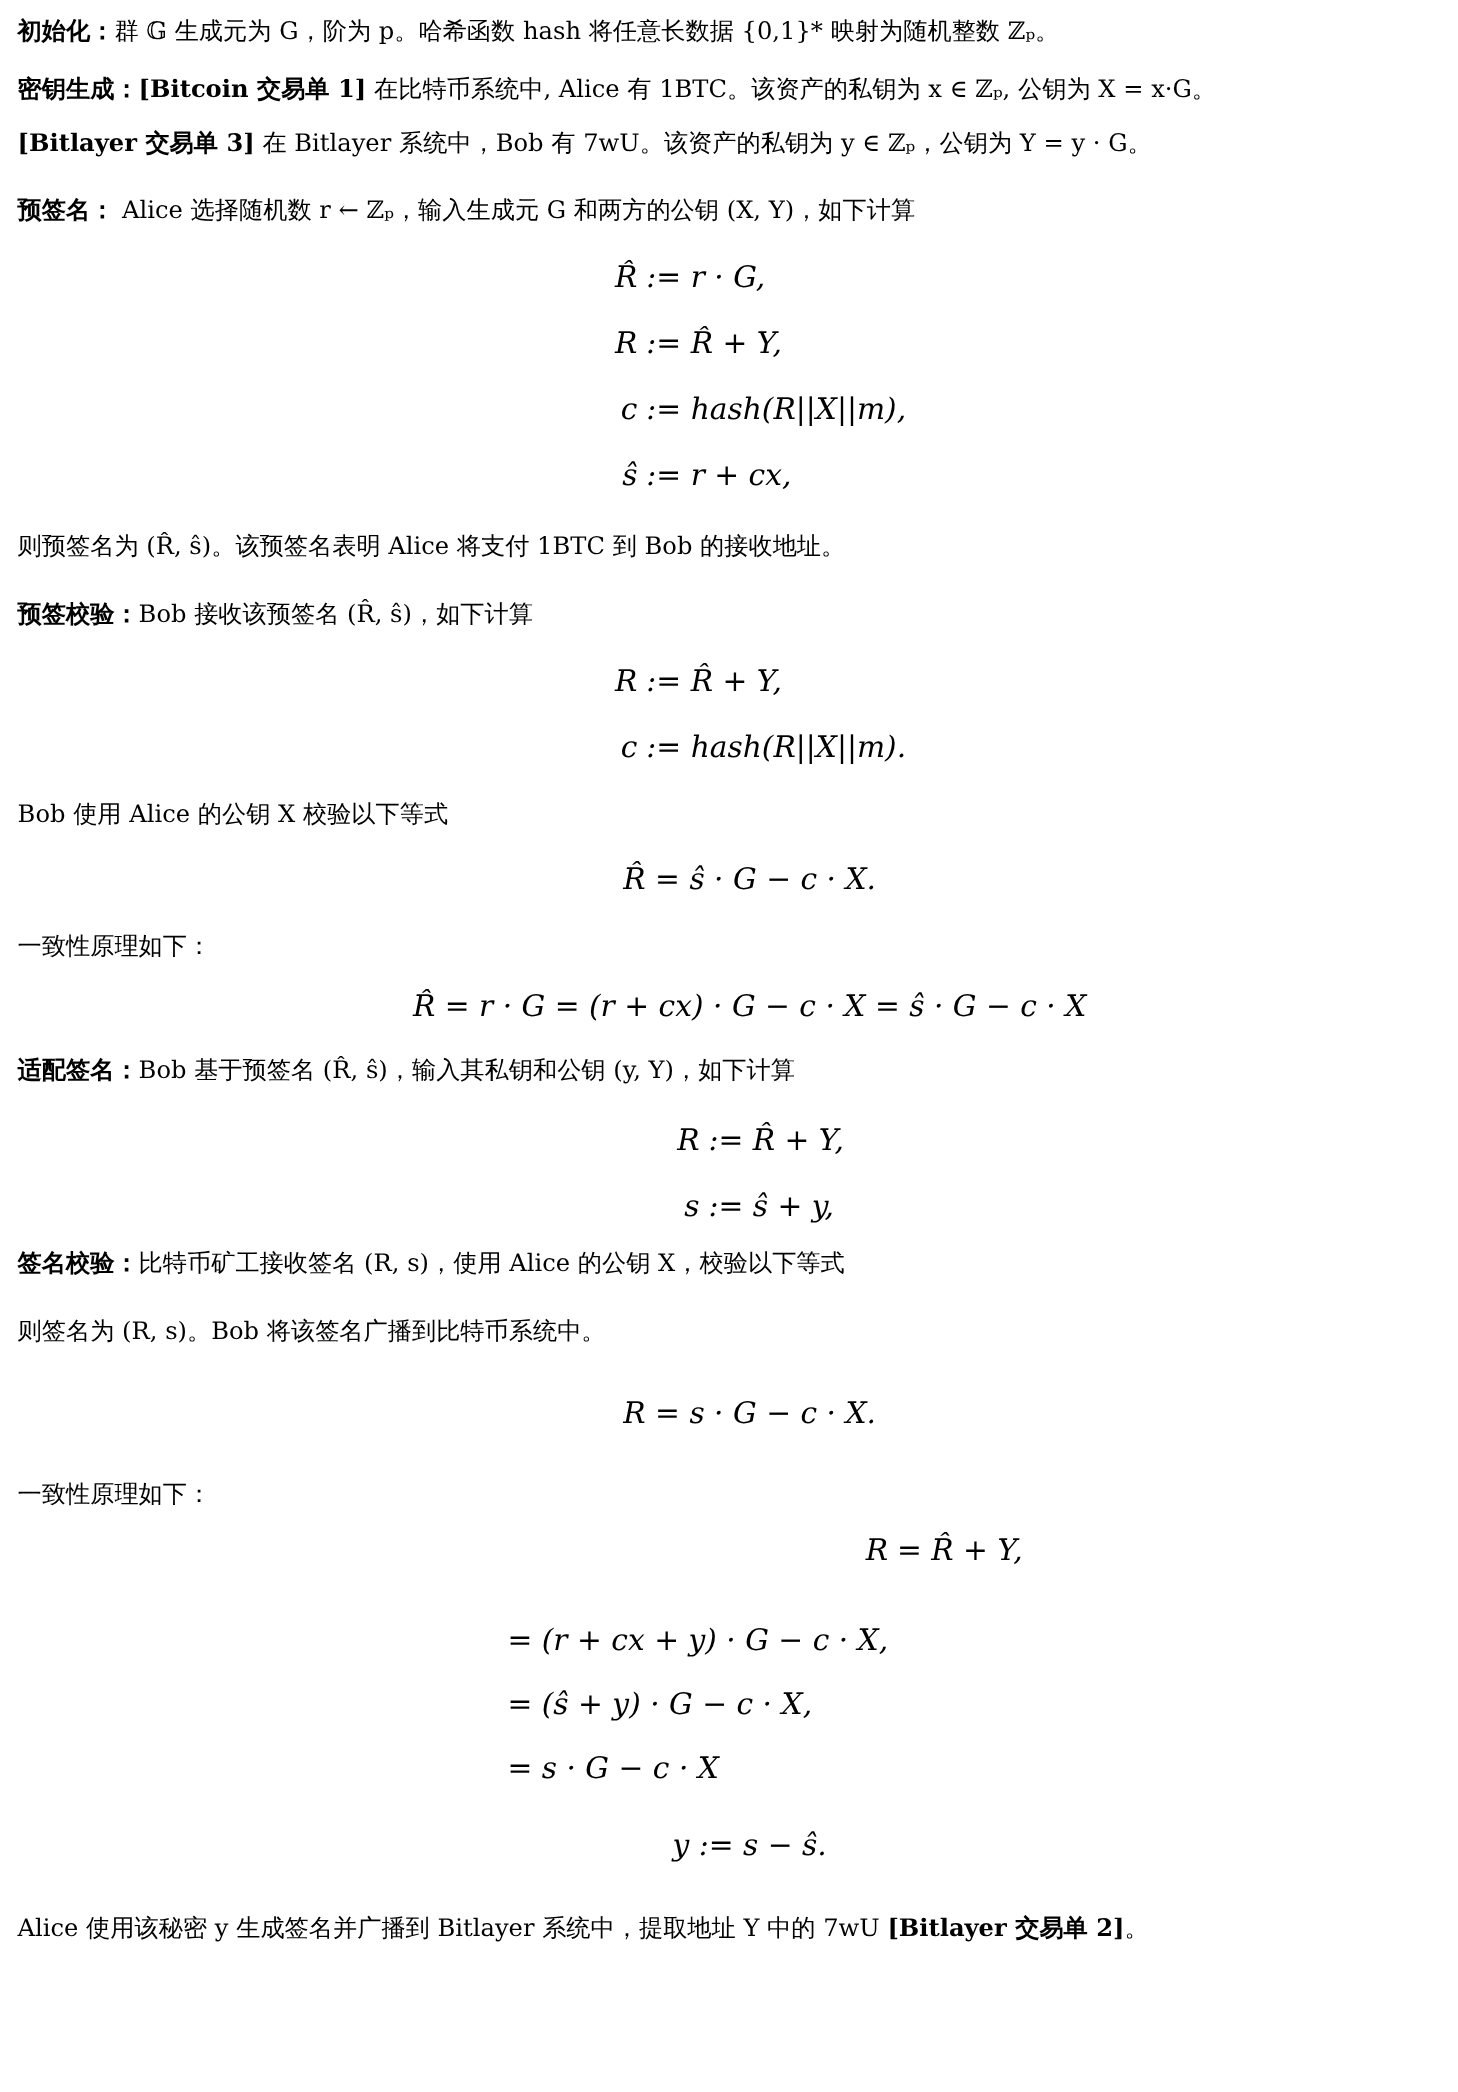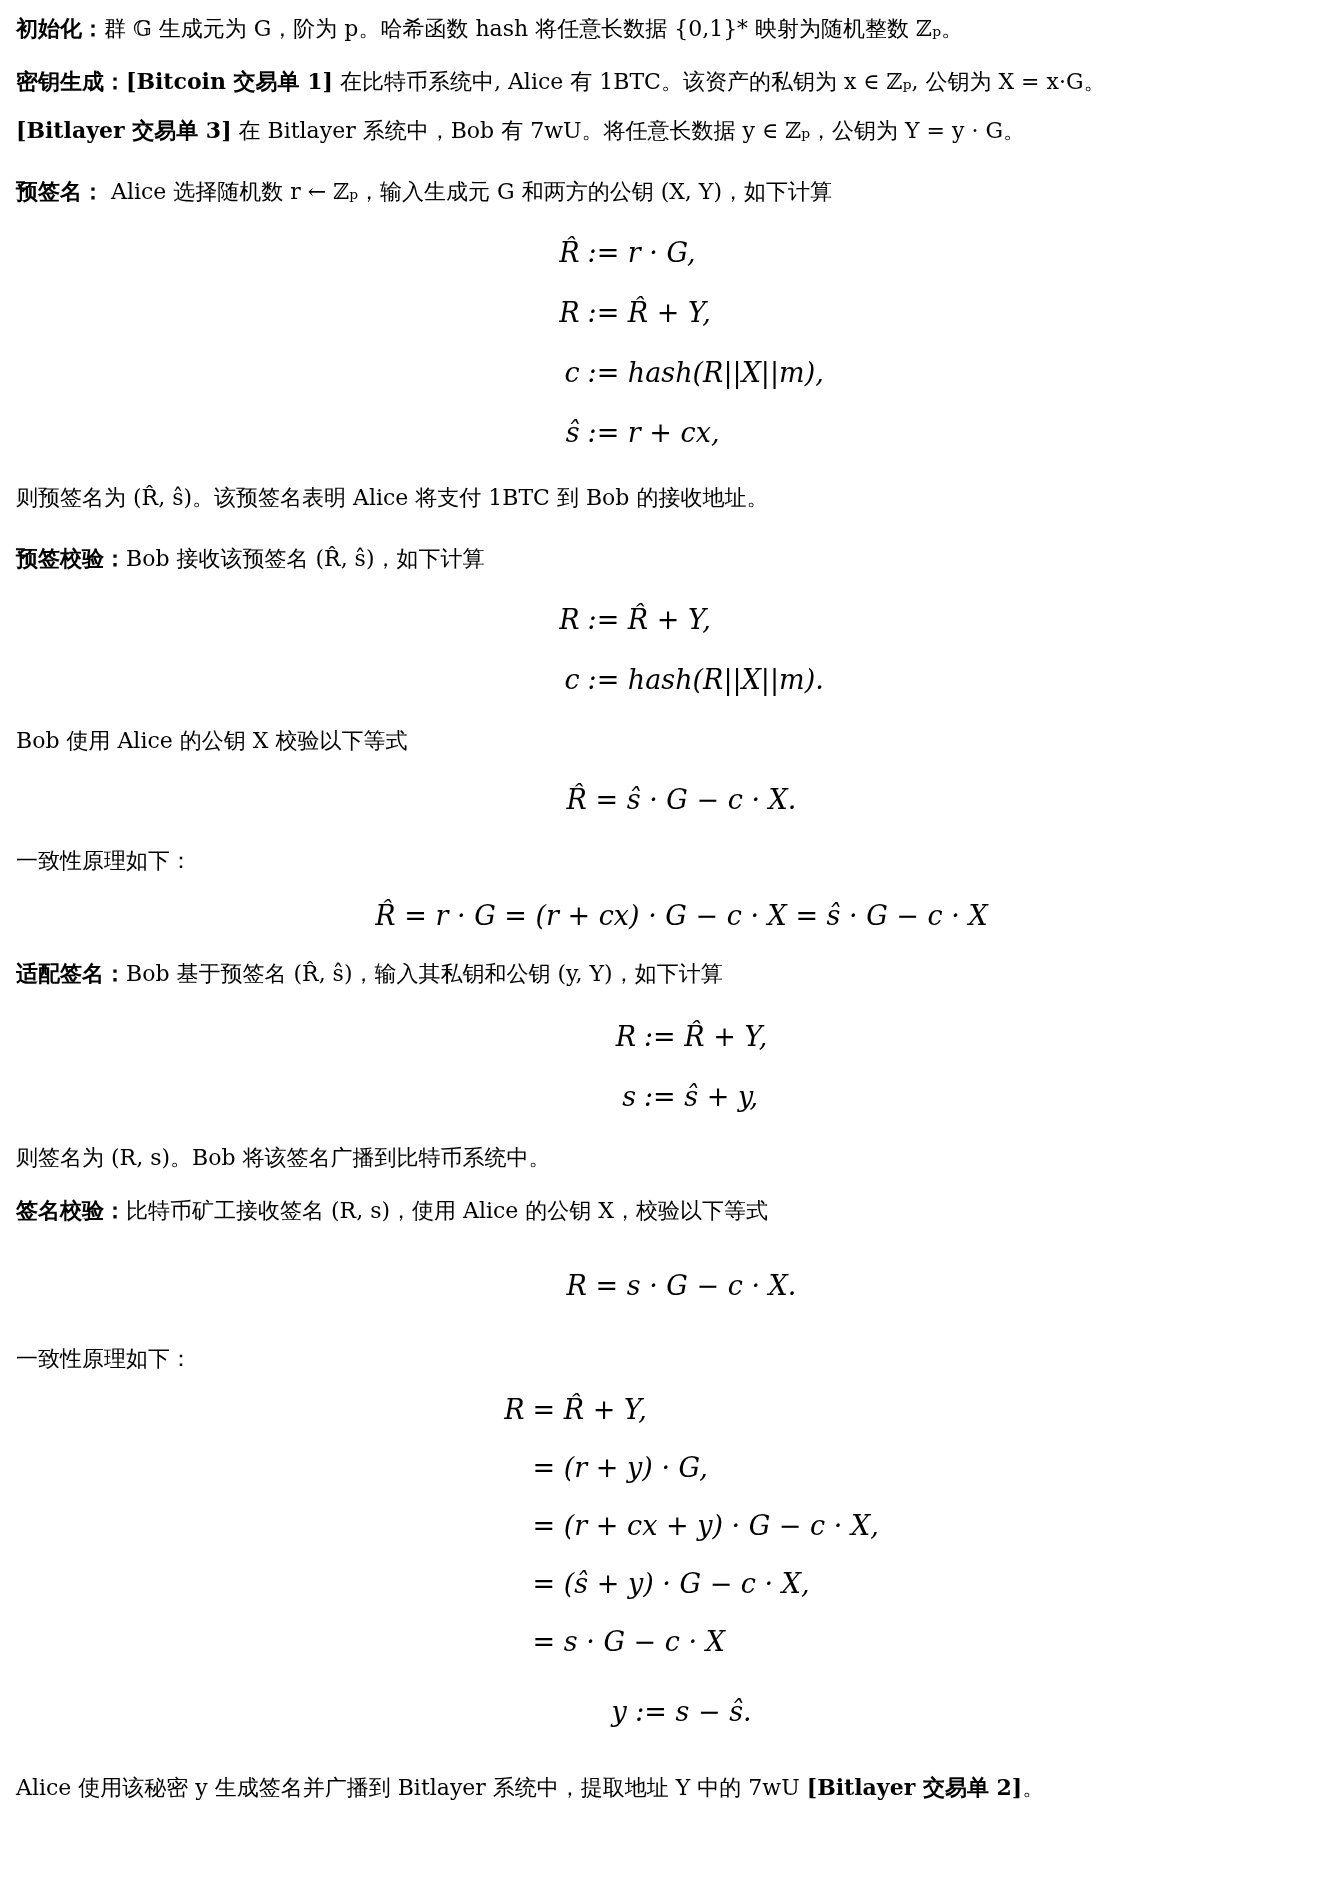--- a/index.html
+++ b/index.html
@@ -49,21 +49,21 @@
 
   <p class="para">
     <strong class="b">初始化：</strong><span>群 𝔾 生成元为 G，阶为 p。哈希函数 hash 将任意长数据 {0,1}* 映射为随机整数 ℤₚ。</span>
   </p>
 
   <p class="para" style="margin-top:16px">
     <strong class="b">密钥生成：</strong><strong class="b">[Bitcoin 交易单 1]</strong><span> 在比特币系统中, Alice 有 1BTC。该资产的私钥为 x ∈ ℤₚ, 公钥为 X = x·G。</span>
   </p>
 
   <p class="para" style="margin-top:12px">
-    <strong class="b">[Bitlayer 交易单 3]</strong><span> 在 Bitlayer 系统中，Bob 有 7wU。将任意长数据 y ∈ ℤₚ，公钥为 Y = y · G。</span>
+    <strong class="b">[Bitlayer 交易单 3]</strong><span> 在 Bitlayer 系统中，Bob 有 7wU。该资产的私钥为 y ∈ ℤₚ，公钥为 Y = y · G。</span>
   </p>
 
   <p class="para" style="margin-top:24px">
     <strong class="b">预签名：</strong><span>  Alice 选择随机数 r ← ℤₚ，输入生成元 G 和两方的公钥 (X, Y)，如下计算</span>
   </p>
 
   <div class="eqgroup" style="margin-top:26px; row-gap:26px">
     <span class="lhs">R̂</span>
       <span class="rhs">:= r · G,</span>
     <span class="lhs">R</span>
@@ -105,39 +105,38 @@
     <strong class="b">适配签名：</strong><span>Bob 基于预签名 (R̂, ŝ)，输入其私钥和公钥 (y, Y)，如下计算</span>
   </p>
 
   <div class="eqgroup" style="margin-top:28px; row-gap:26px">
     <span class="lhs">R</span>
       <span class="rhs">:= R̂ + Y,</span>
     <span class="lhs">s</span>
       <span class="rhs">:= ŝ + y,</span>
   </div>
 
+  <p class="para" style="margin-top:16px">
+    <strong class="b">签名校验：</strong><span>比特币矿工接收签名 (R, s)，使用 Alice 的公钥 X，校验以下等式</span>
+  </p>
+
   <p class="para" style="margin-top:26px">
     <span>则签名为 (R, s)。Bob 将该签名广播到比特币系统中。</span>
-  </p>
-
-  <p class="para" style="margin-top:16px">
-    <strong class="b">签名校验：</strong><span>比特币矿工接收签名 (R, s)，使用 Alice 的公钥 X，校验以下等式</span>
   </p>
 
   <div class="eq" style="margin-top:40px">R = s · G − c · X.</div>
 
   <p class="para" style="margin-top:38px">
     <span>一致性原理如下：</span>
   </p>
 
   <div class="eqgroup" style="margin-top:16px; row-gap:24px">
     <span class="lhs">R</span>
       <span class="rhs">= R̂ + Y,</span>
     <span class="lhs"></span>
-      <span class="rhs">= (r + y) · G,</span>
     <span class="lhs"></span>
       <span class="rhs">= (r + cx + y) · G − c · X,</span>
     <span class="lhs"></span>
       <span class="rhs">= (ŝ + y) · G − c · X,</span>
     <span class="lhs"></span>
       <span class="rhs">= s · G − c · X</span>
   </div>
 
 
 

